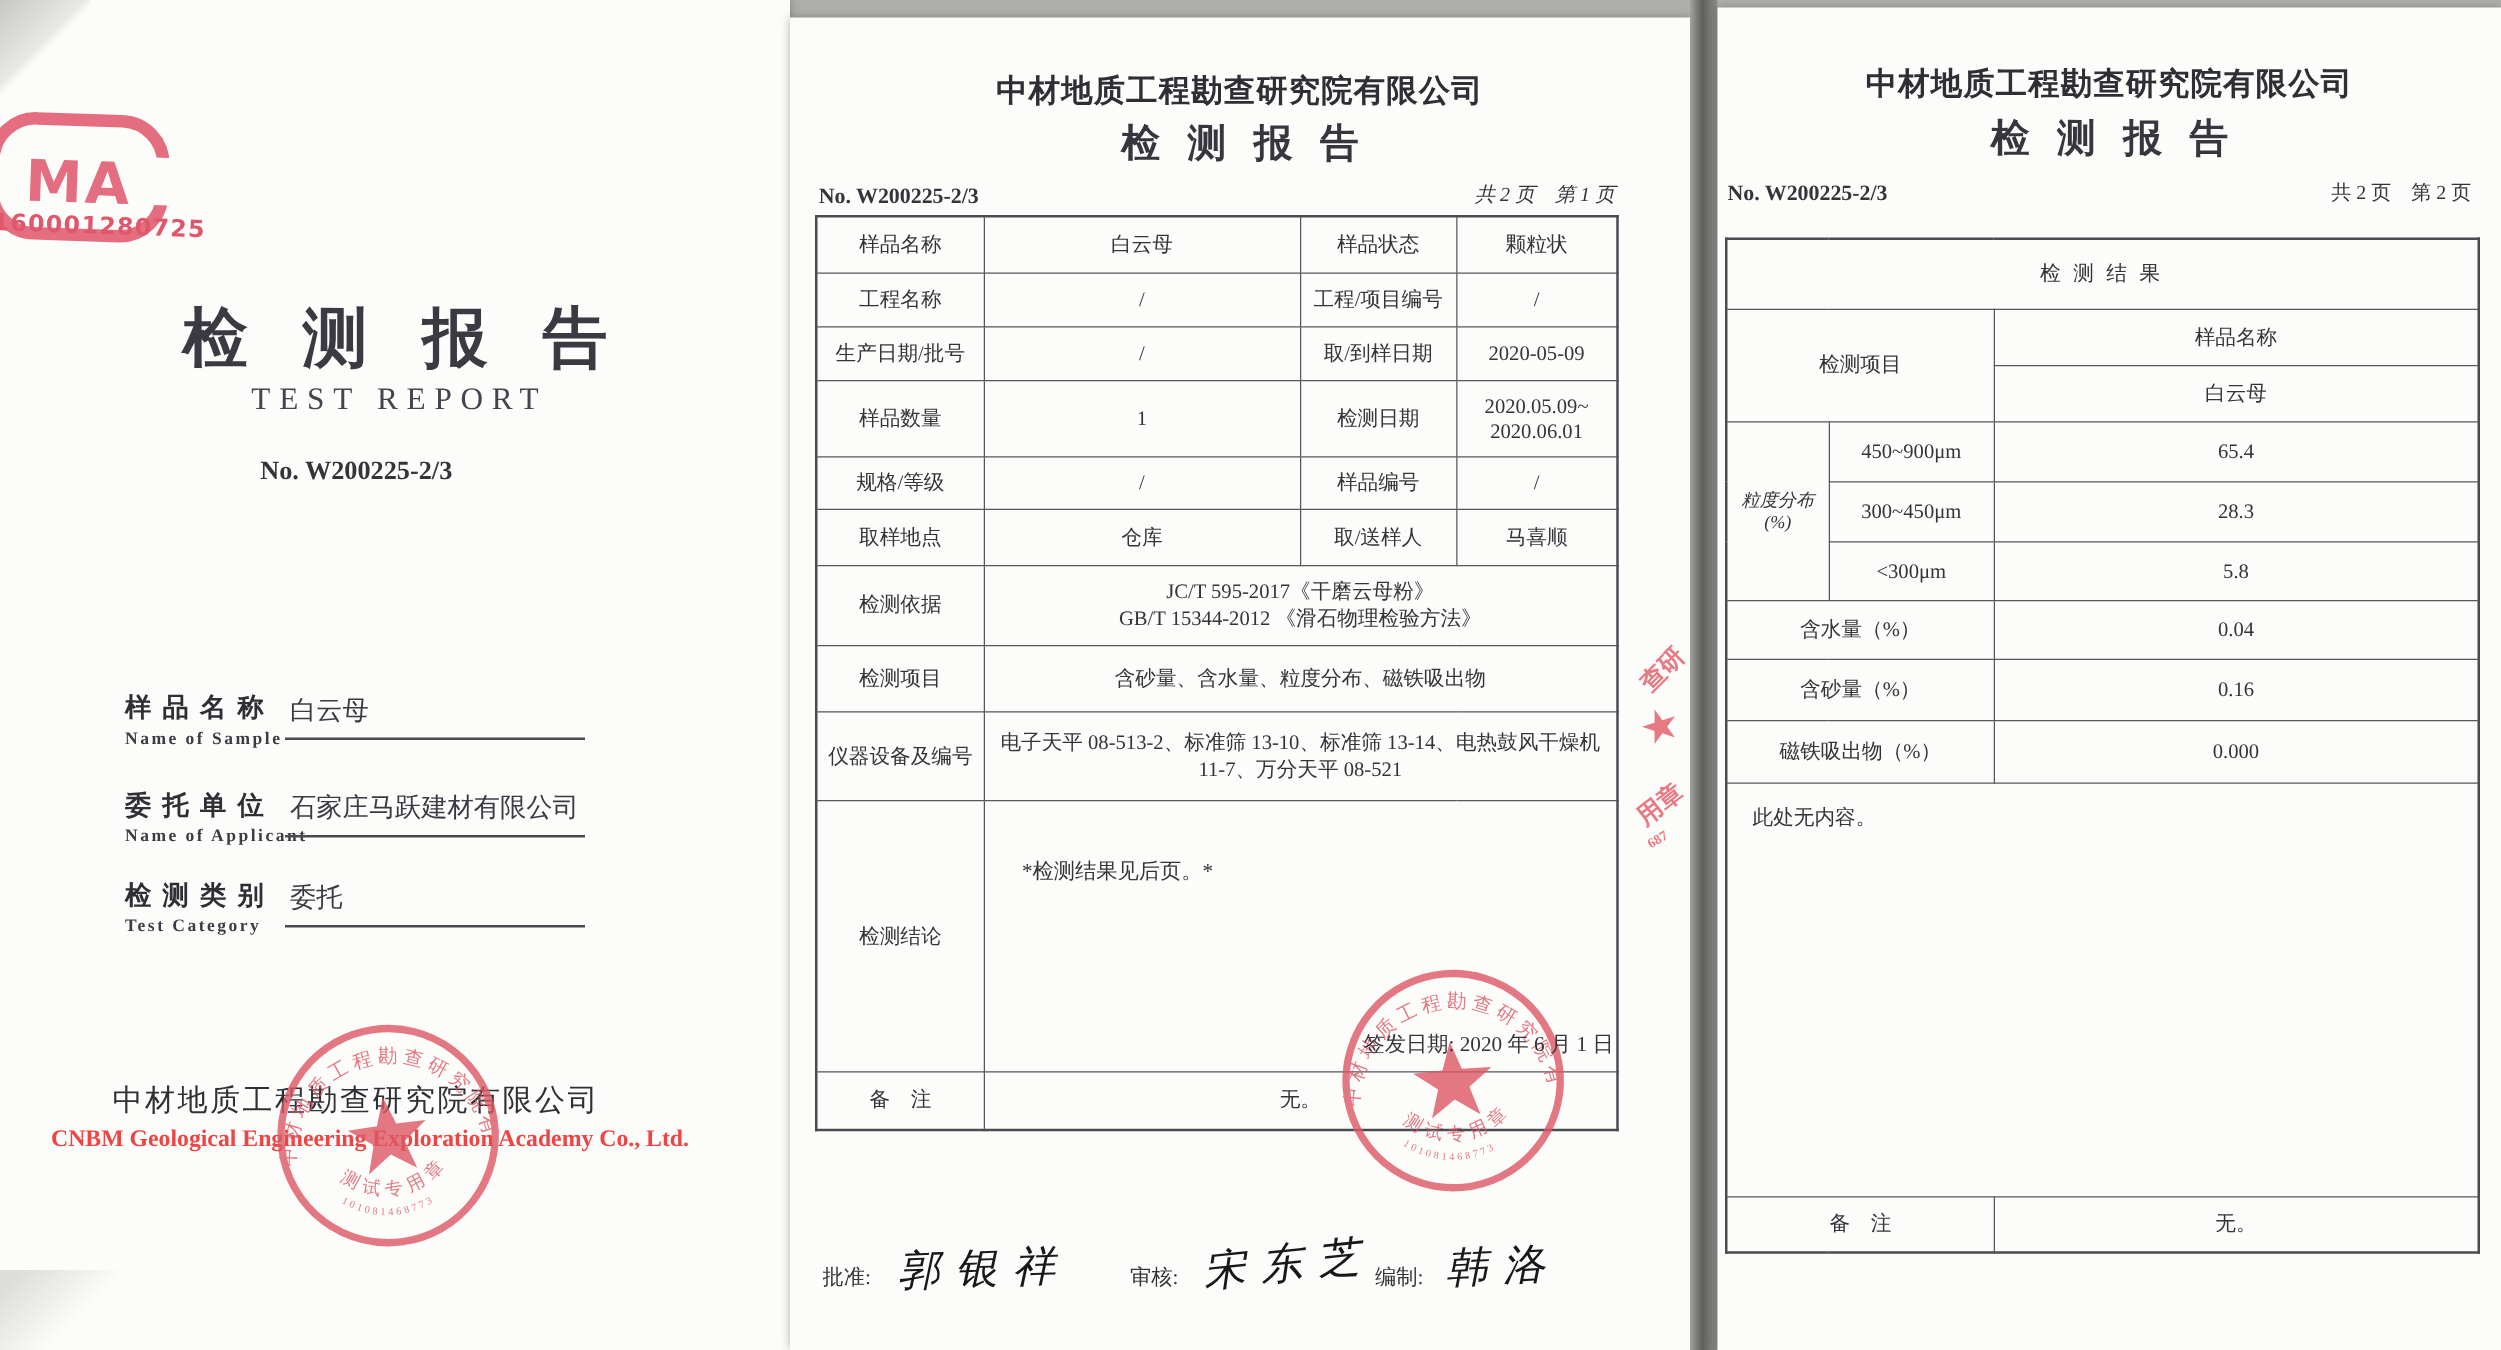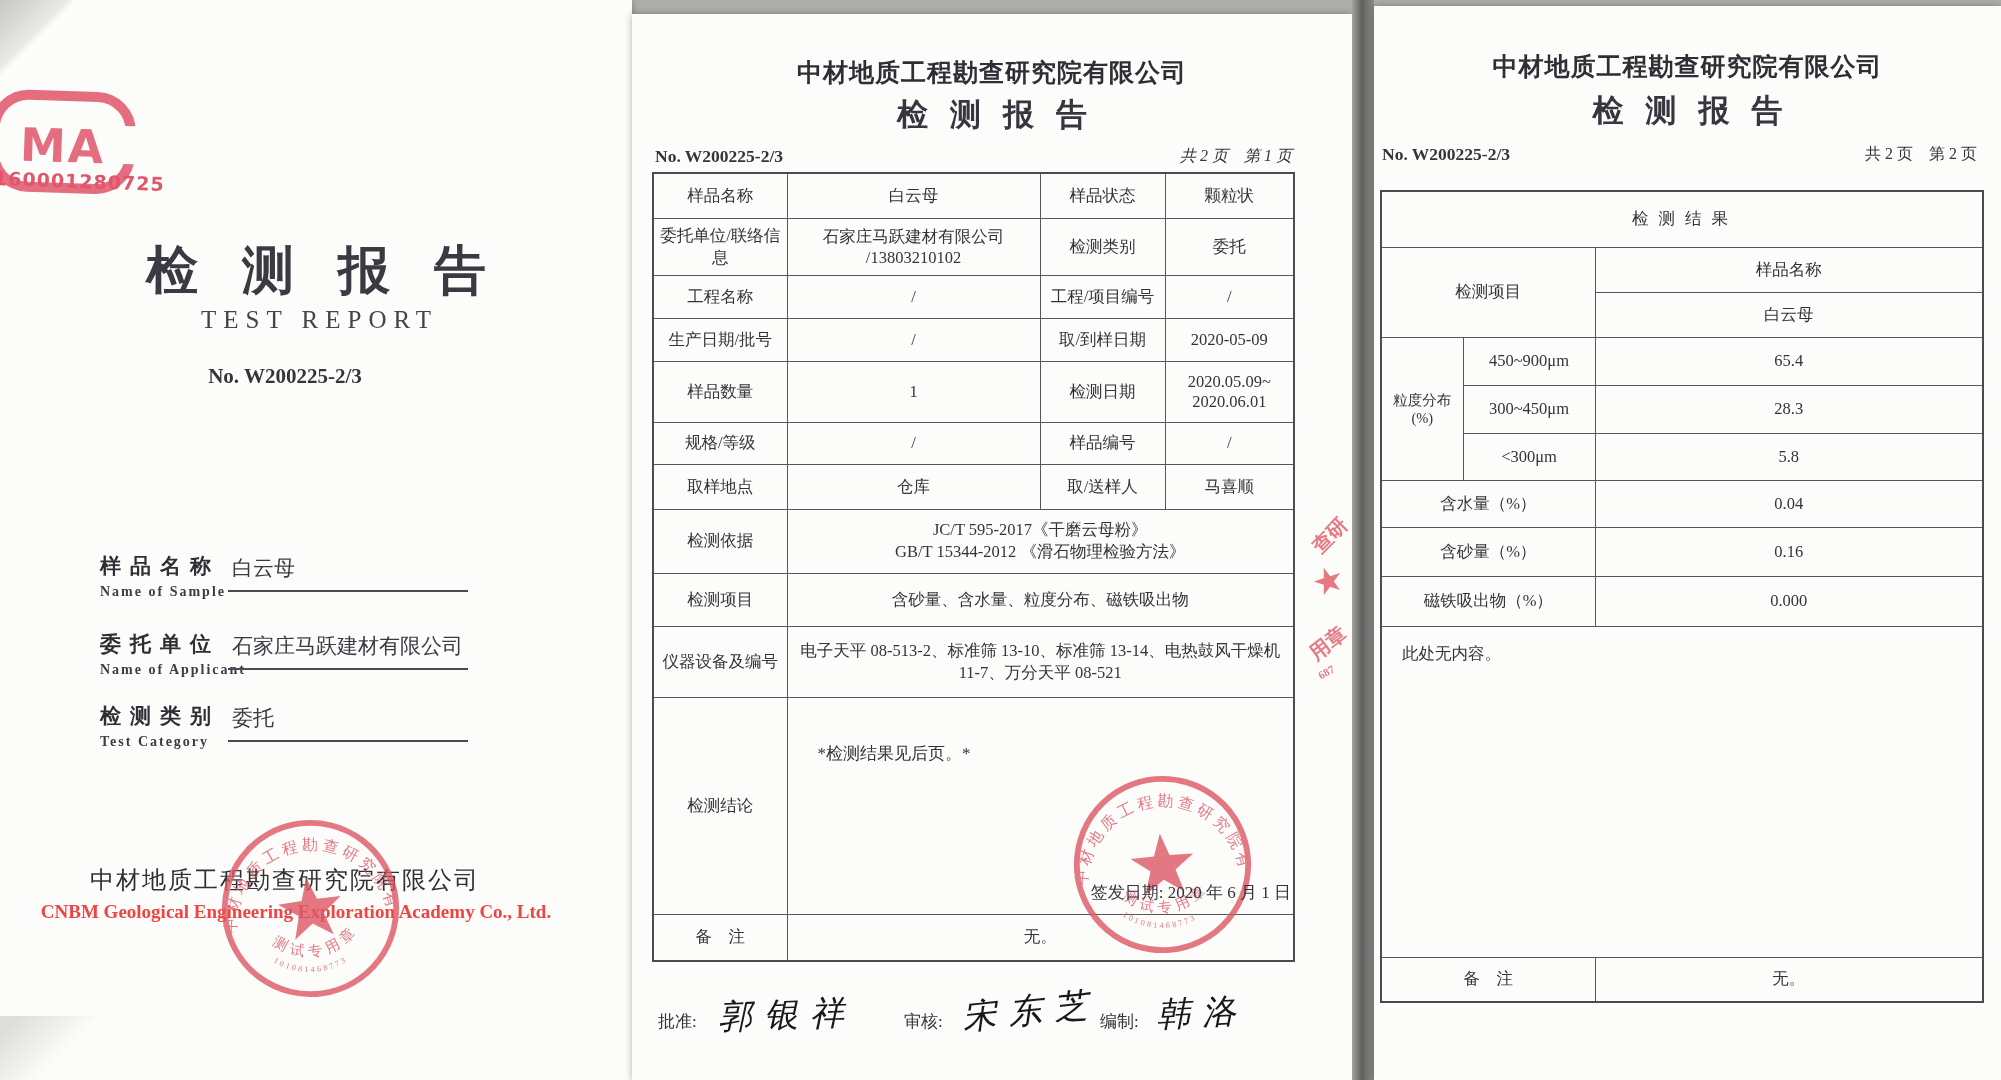--- a/index.html
+++ b/index.html
@@ -69,21 +69,21 @@
   .edge-stamp{position:absolute;left:676px;top:494px;width:44px;height:180px;color:#e56b76;
               opacity:.9;overflow:hidden;}
   .edge-stamp span{position:absolute;display:block;}
   .es-top{left:2px;top:14px;font-size:20px;font-weight:bold;transform:rotate(-45deg);}
   .es-star{left:4px;top:52px;font-size:36px;transform:rotate(-18deg);}
   .es-bot{left:0px;top:122px;font-size:20px;font-weight:bold;transform:rotate(-38deg);}
   .es-num{left:10px;top:158px;font-size:11px;font-weight:bold;transform:rotate(-30deg);}
   
   #p2-table{left:6px;top:184px;width:602px;}
   .res-title{font-size:19px;letter-spacing:10px;padding-left:10px !important;}
-  .grp{font-size:14.5px !important;padding:2px 3px !important;}
+  .grp{font-size:14.5px !important;padding:2px 3px !important;font-style:italic;}
   .empty-cell{vertical-align:top !important;text-align:left !important;
               padding:16px 0 0 20px !important;font-size:17px;margin-top:40px;}
 </style>
 </head>
 <body>
 
 <div id="canvas">
 
   <div class="page" id="page-cover">
     <div class="corner-tl"></div>
@@ -154,27 +154,20 @@
           <col style="width:125px">
           <col style="width:129px">
         </colgroup>
       <tbody>
           <tr style="height:45px">
         <td class="lab">样品名称</td>
         <td class="val">白云母</td>
         <td class="lab">样品状态</td>
         <td class="val">颗粒状</td>
       </tr>
-      <tr style="height:57px">
-        <td class="lab">委托单位/联络信息</td>
-        <td class="val pre">石家庄马跃建材有限公司
-/13803210102</td>
-        <td class="lab">检测类别</td>
-        <td class="val">委托</td>
-      </tr>
       <tr style="height:43px">
         <td class="lab">工程名称</td>
         <td class="val">/</td>
         <td class="lab">工程/项目编号</td>
         <td class="val">/</td>
       </tr>
       <tr style="height:43px">
         <td class="lab">生产日期/批号</td>
         <td class="val">/</td>
         <td class="lab">取/到样日期</td>

